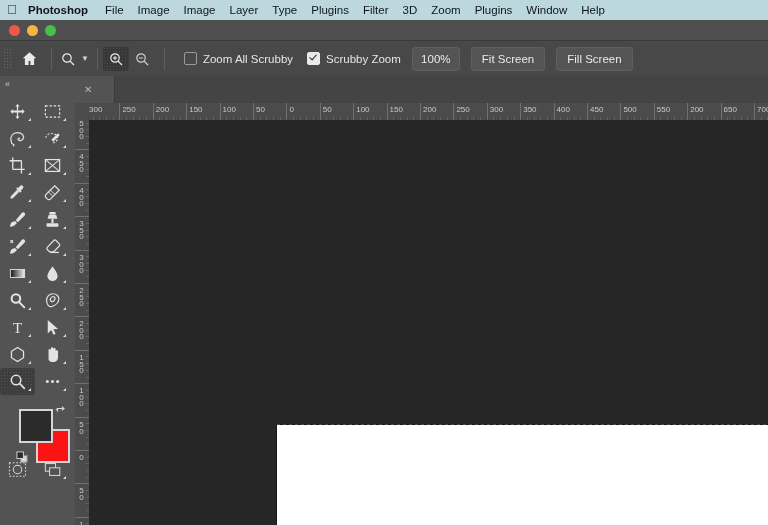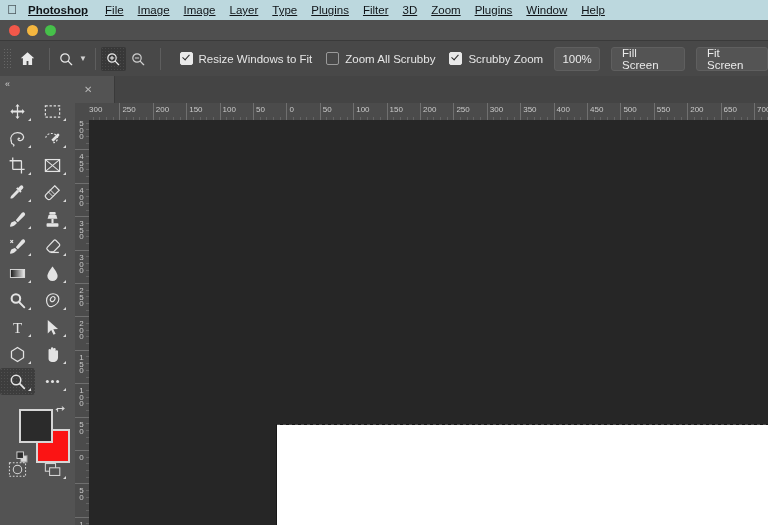--- a/index.html
+++ b/index.html
@@ -11,21 +11,21 @@
   }
   #app{position:relative;width:768px;height:525px;}
 
   
   .macbar{
     position:absolute;left:0;top:0;width:768px;height:20px;
     background:#bcd8de;display:flex;align-items:center;
     font-size:11.5px;color:#101418;
   }
   .apple-logo{width:24px;text-align:center;font-size:13px;line-height:1;padding-bottom:2px;}
-  .macbar .mi{padding:0 7px;line-height:20px;white-space:nowrap;text-decoration:underline;}
+  .macbar .mi{padding:0 7px;line-height:20px;white-space:nowrap;}
   .macbar .mi.brand{font-weight:bold;padding-left:4px;padding-right:10px;}
 
   
   .titlebar{
     position:absolute;left:0;top:20px;width:768px;height:20px;
     background:#4f4f4f;border-bottom:1px solid #3a3a3a;
     display:flex;align-items:center;
   }
   .lights{display:flex;gap:7px;padding-left:9px;}
   .light{width:11px;height:11px;border-radius:50%;}
@@ -186,35 +186,31 @@
     <div class="zbtn">
       <svg width="16" height="16" viewBox="0 0 24 24">
         <circle cx="10.5" cy="10.5" r="6.3" fill="none" stroke="#cfcfcf" stroke-width="1.8"></circle>
         <line x1="7.4" y1="10.5" x2="13.6" y2="10.5" stroke="#cfcfcf" stroke-width="1.6"></line>
         <line x1="15.2" y1="15.2" x2="20.5" y2="20.5" stroke="#cfcfcf" stroke-width="2" stroke-linecap="round"></line>
       </svg>
     </div>
     <div class="vdiv" style="margin-left:9px"></div>
 
     <div class="cbwrap">
-      <span class="cbox on"></span>
-      <span>Resize Windows to Fit</span>
-    </div>
-    <div class="cbwrap">
       <span class="cbox"></span>
       <span>Zoom All Scrubby</span>
     </div>
     <div class="cbwrap">
       <span class="cbox on"></span>
       <span>Scrubby Zoom</span>
     </div>
 
     <div class="obtn pct">100%</div>
+    <div class="obtn">Fit Screen</div>
     <div class="obtn">Fill Screen</div>
-    <div class="obtn">Fit Screen</div>
   </div>
 
   <div class="toolpanel">
     <div class="tp-collapse">«</div>
     <div class="tools" id="tools-grid">
         <div class="trow">
           <div class="tcell">
             <span>
               <svg width="19" height="19" viewBox="0 0 24 24">
                 <path d="M12 2.5 L9.4 5.6 h1.8 v5.1 H6.1 V8.9 L3 12 l3.1 3.1 v-1.8 h5.1 v5.1 H9.4 L12 21.5 l2.6-3.1 h-1.8 v-5.1 h5.1 v1.8 L21 12 l-3.1-3.1 v1.8 h-5.1 V5.6 h1.8 Z" fill="#e3e3e3"></path>

